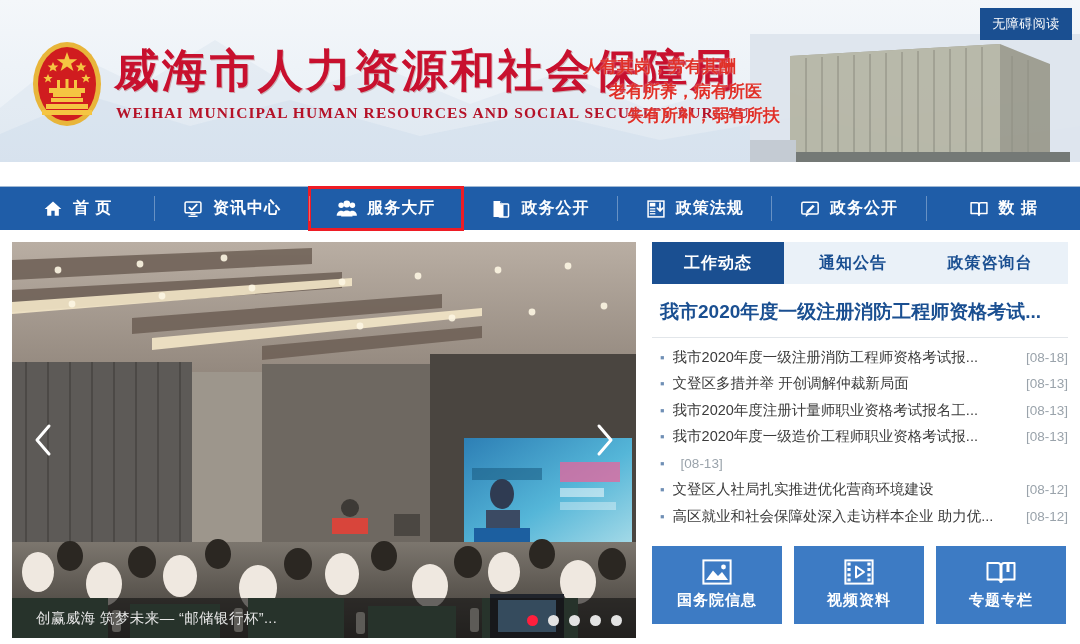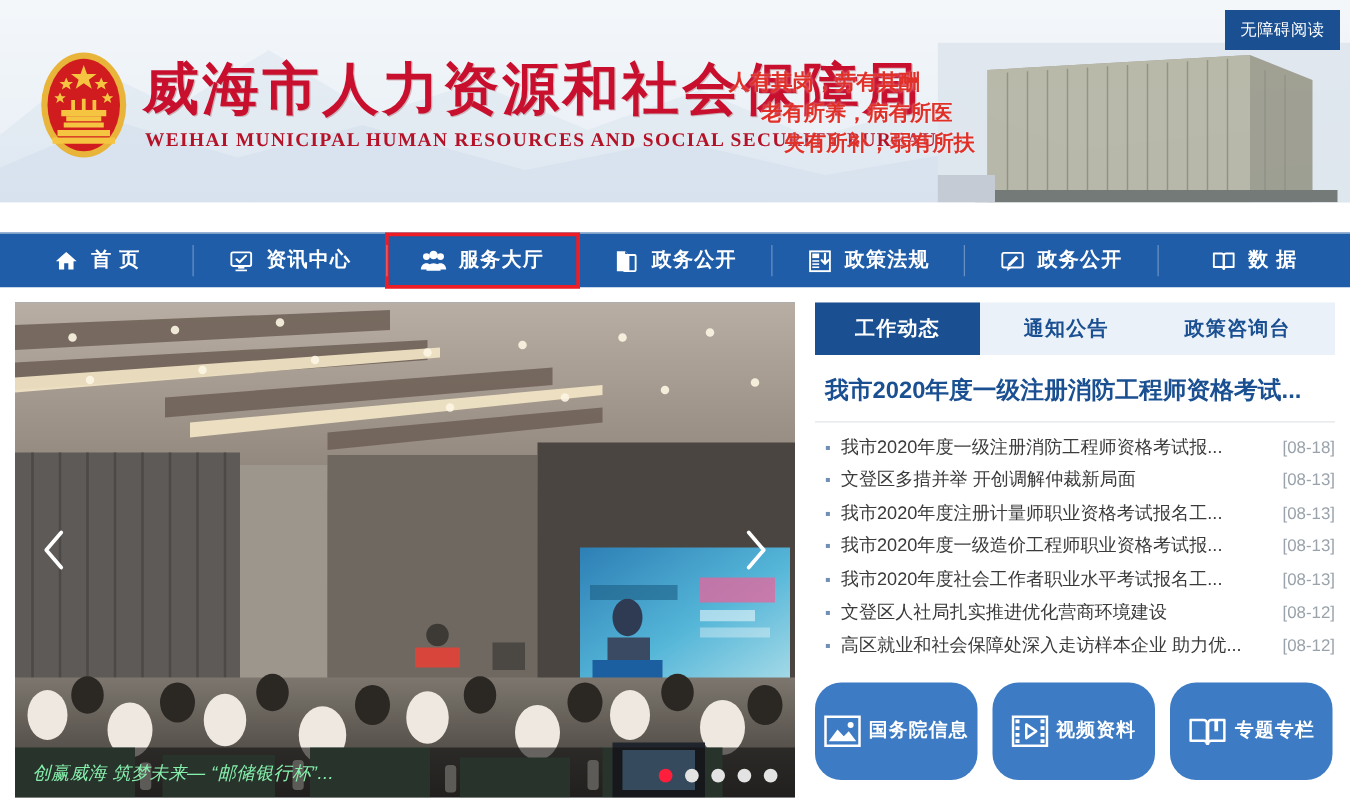--- a/index.html
+++ b/index.html
@@ -82,23 +82,23 @@
   .main { position:relative; width:1080px; height:438px; padding:12px 0 0 0; background:#fff; }
 
   
   .carousel {
     position:absolute; left:12px; top:12px; width:624px; height:396px;
     overflow:hidden; background:#5c6a6e;
   }
   .carousel .photo { position:absolute; inset:0; }
   .cap {
     position:absolute; left:0; right:0; bottom:0; height:40px;
-    background:rgba(18,18,18,.62); color:#86efac;
-    display:flex; align-items:center; padding:0 14px;
-    font-size:14.5px; letter-spacing:.4px;font-style:italic;
+    background:rgba(18,18,18,.62); color:#e5e5e5;
+    display:flex; align-items:center; padding:0 24px;
+    font-size:14.5px; letter-spacing:.4px;
   }
   .dots { position:absolute; right:14px; bottom:12px; display:flex; gap:10px; }
   .dot { width:11px; height:11px; border-radius:50%; background:#e3e3e3; cursor:pointer; }
   .dot.on { background:#ff1f3d; }
   .arrow {
     position:absolute; top:50%; transform:translateY(-50%);
     width:34px; height:46px; cursor:pointer;
     display:flex; align-items:center; justify-content:center;
   }
   .arrow.l { left:14px; } .arrow.r { right:14px; }
@@ -127,22 +127,22 @@
     display:flex; align-items:center; height:26.5px;
     font-size:14.5px; color:#3b3b3b; cursor:pointer;
   }
   .row .bullet { color:#6f8fb5; margin:0 8px 0 8px; font-size:13px; line-height:1; }
   .row .txt { flex:1 1 auto; white-space:nowrap; overflow:hidden; text-overflow:clip; }
   .row .date { flex:0 0 auto; color:#9aa3ab; font-size:13.5px; margin-left:8px; }
 
   .cards { display:flex; gap:12px; margin-top:16px; }
   .card {
     width:130px; height:78px; background:#3d7bc4; color:#fff;
-    display:flex; flex-direction:row; align-items:center; justify-content:center;
-    gap:6px; cursor:pointer;border-radius:21px;
+    display:flex; flex-direction:column; align-items:center; justify-content:center;
+    gap:6px; cursor:pointer;
   }
   .card .lbl { font-size:15px; font-weight:bold; letter-spacing:1px; }
   .card svg { display:block; }
 
   
   .botstrip { position:absolute; left:0; bottom:0; width:1080px; height:10px; background:#fff; }
   .botstrip .red { position:absolute; left:0; top:2px; width:16px; height:7px; background:#e01b24; }
   .botstrip .blue { position:absolute; left:16px; top:2px; width:134px; height:7px; background:#1f5da8; }
   .botstrip .rest { position:absolute; left:150px; top:3px; right:0; height:5px; background:#eef2f6; }
 </style>
@@ -450,21 +450,20 @@
           <span class="txt">我市2020年度注册计量师职业资格考试报名工...</span>
           <span class="date">[08-13]</span>
         </div>
         <div class="row">
           <span class="bullet">▪</span>
           <span class="txt">我市2020年度一级造价工程师职业资格考试报...</span>
           <span class="date">[08-13]</span>
         </div>
         <div class="row">
           <span class="bullet">▪</span>
-          <span class="txt">我市2020年度社会工作者职业水平考试报名工...</span>
           <span class="date">[08-13]</span>
         </div>
         <div class="row">
           <span class="bullet">▪</span>
           <span class="txt">文登区人社局扎实推进优化营商环境建设</span>
           <span class="date">[08-12]</span>
         </div>
         <div class="row">
           <span class="bullet">▪</span>
           <span class="txt">高区就业和社会保障处深入走访样本企业 助力优...</span>

